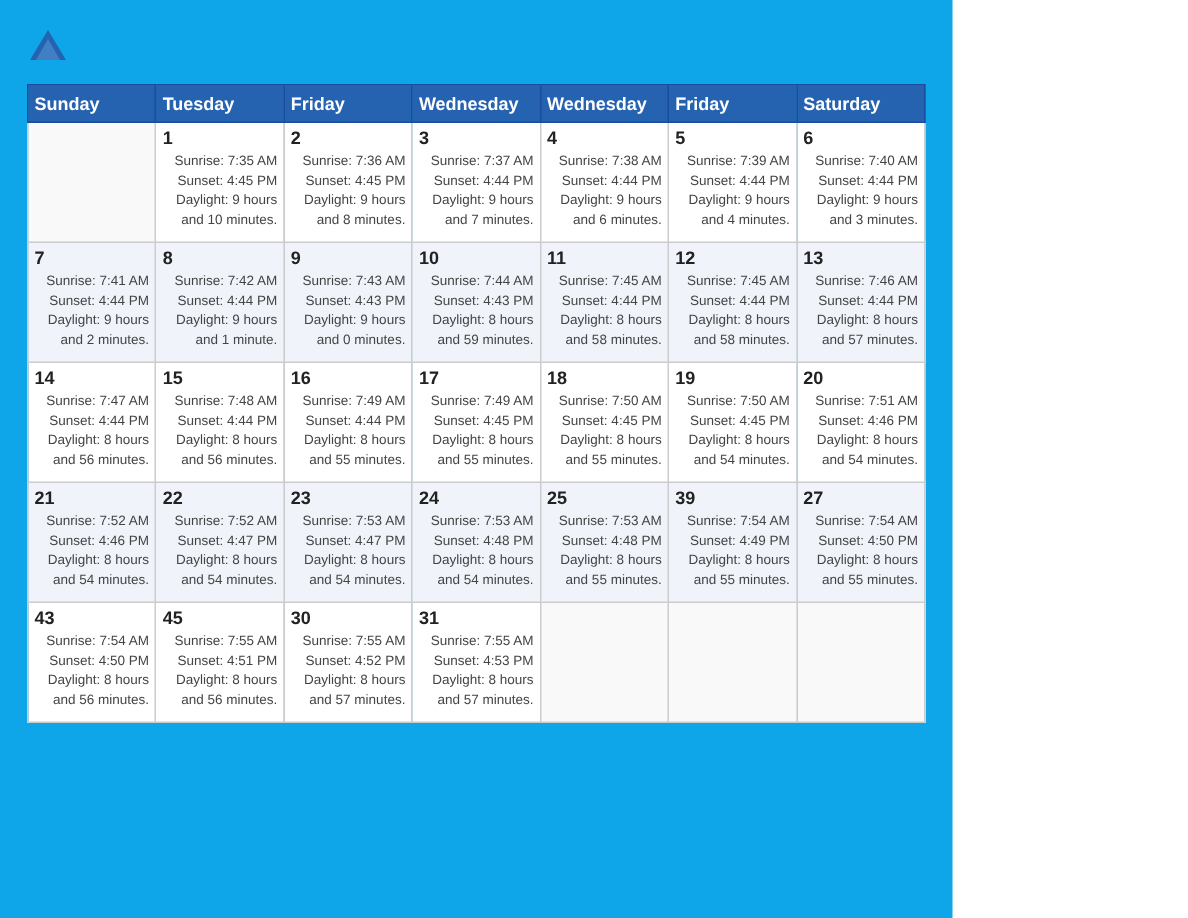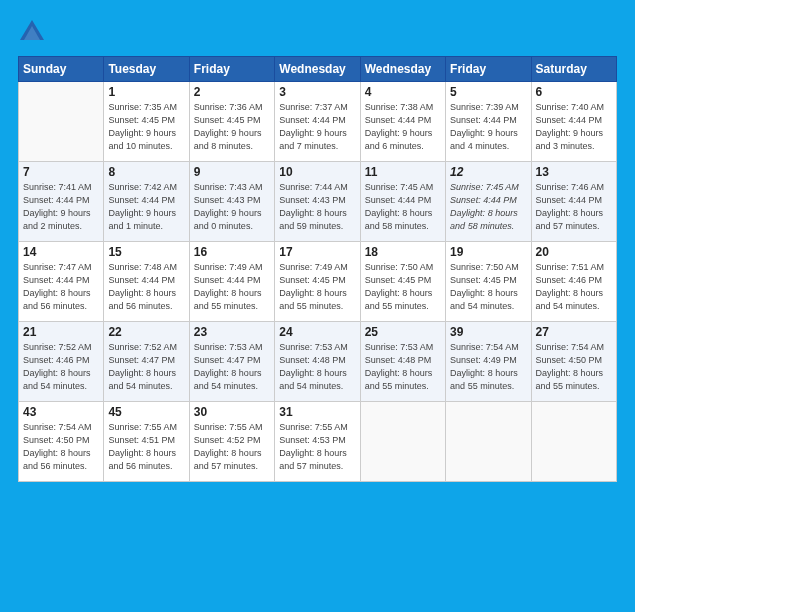--- a/index.html
+++ b/index.html
@@ -84,20 +84,21 @@
       font-size: 12px;
       font-weight: bold;
       color: #222;
       display: block;
       margin-bottom: 2px;
     }
     .day-info {
       font-size: 9px;
       color: #444;
       line-height: 1.45;
+      text-align: right;
     }
     .empty-cell {
       background: #f9f9f9;
     }
   </style>
 </head>
 <body>
 
 <div class="page">
   <div class="header">
@@ -171,21 +172,21 @@
             <div class="day-info">Sunrise: 7:43 AM<br>Sunset: 4:43 PM<br>Daylight: 9 hours<br>and 0 minutes.</div>
           </td>
           <td style="background: rgb(240, 244, 250);">
             <span class="day-num">10</span>
             <div class="day-info">Sunrise: 7:44 AM<br>Sunset: 4:43 PM<br>Daylight: 8 hours<br>and 59 minutes.</div>
           </td>
           <td style="background: rgb(240, 244, 250); margin-left: 20px;">
             <span class="day-num">11</span>
             <div class="day-info">Sunrise: 7:45 AM<br>Sunset: 4:44 PM<br>Daylight: 8 hours<br>and 58 minutes.</div>
           </td>
-          <td style="background: rgb(240, 244, 250); font-style: italic;">
+          <td style="background: rgb(240, 244, 250);">
             <span class="day-num">12</span>
             <div class="day-info">Sunrise: 7:45 AM<br>Sunset: 4:44 PM<br>Daylight: 8 hours<br>and 58 minutes.</div>
           </td>
           <td style="background: rgb(240, 244, 250);">
             <span class="day-num">13</span>
             <div class="day-info">Sunrise: 7:46 AM<br>Sunset: 4:44 PM<br>Daylight: 8 hours<br>and 57 minutes.</div>
           </td>
         </tr>
         <tr style="background: rgb(255, 255, 255);">
           <td>

